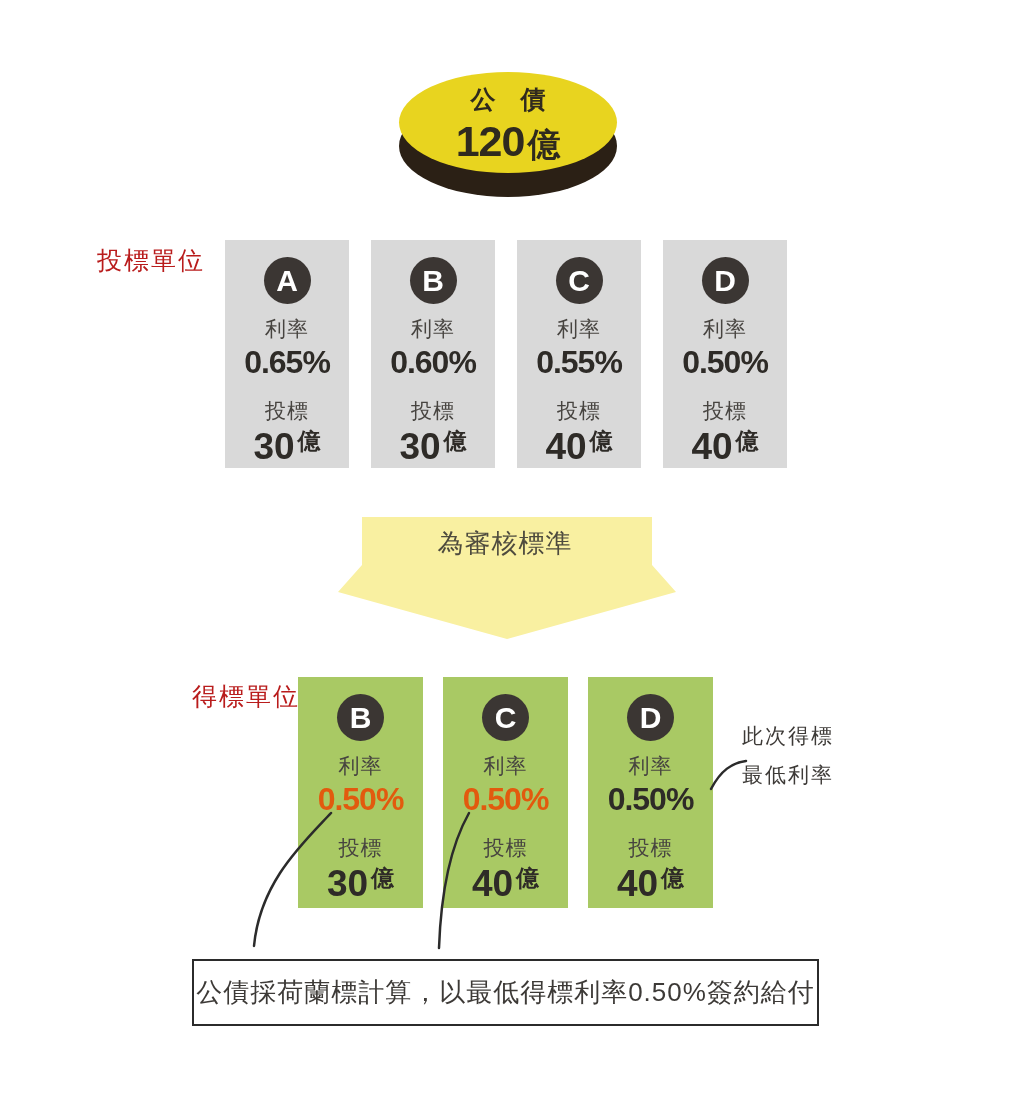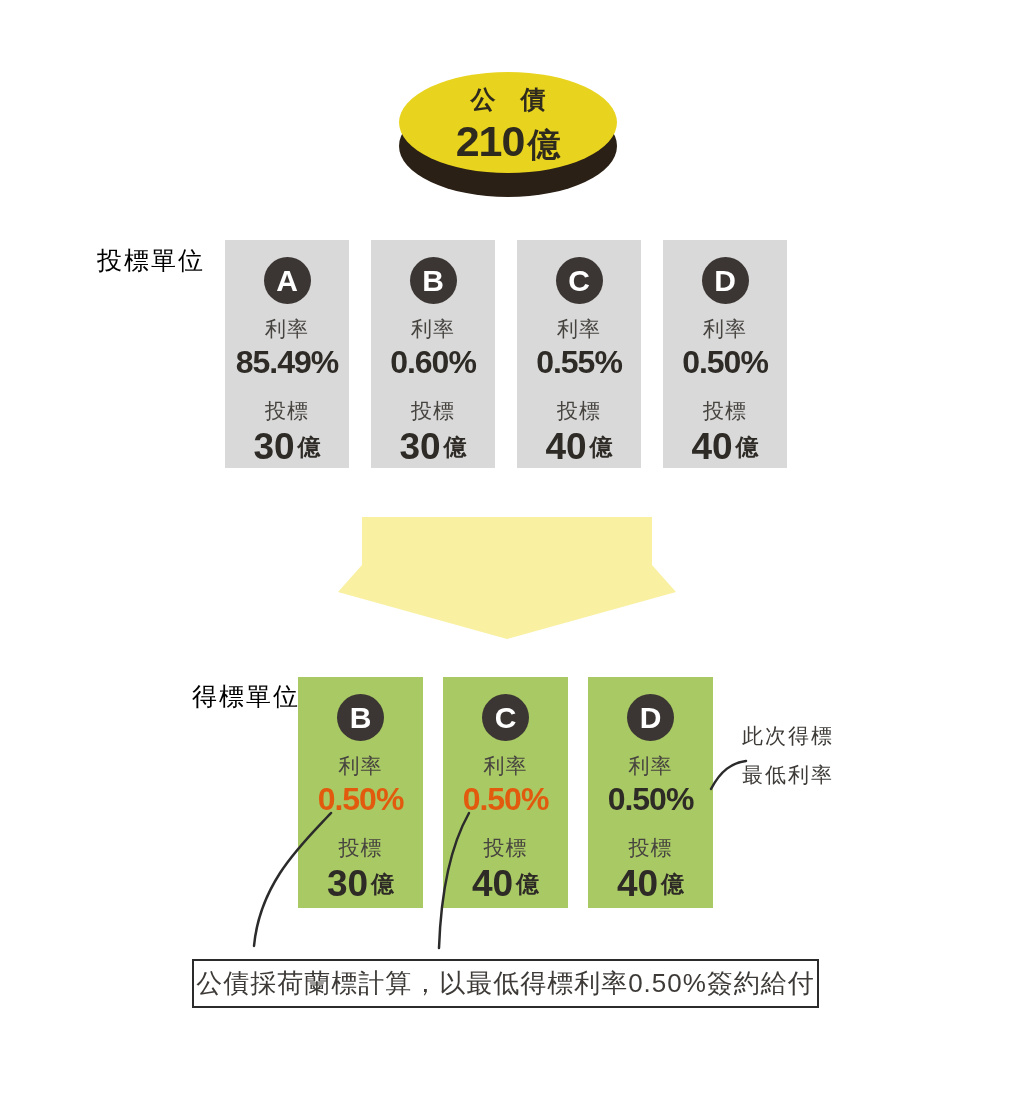--- a/index.html
+++ b/index.html
@@ -19,75 +19,75 @@
     border-radius:50%;background:var(--coin-shadow);}
   .coin .face{position:absolute;left:0;top:0;width:218px;height:101px;border-radius:50%;
     background:var(--coin-yellow);display:flex;flex-direction:column;align-items:center;
     justify-content:center;padding-top:6px;}
   .coin .t1{font-size:25px;font-weight:700;letter-spacing:9px;color:#2f2a1e;margin-left:9px;}
   .coin .t2{display:flex;align-items:baseline;color:#2f2a1e;margin-top:1px;}
   .coin .t2 .num{font-size:43px;font-weight:700;letter-spacing:-1px;}
   .coin .t2 .unit{font-size:33px;font-weight:700;margin-left:3px;}
 
   
-  .sec-label{position:absolute;font-size:25px;color:#000000;letter-spacing:2px;}
+  .sec-label{position:absolute;font-size:25px;color:#b91c1c;letter-spacing:2px;}
 
   
   .card{position:absolute;display:flex;flex-direction:column;align-items:center;padding-top:17px;}
   .card.gray{top:240px;width:124px;height:228px;background:var(--card-gray);}
   .card.green{top:677px;width:125px;height:231px;background:var(--card-green);}
   .badge{width:47px;height:47px;border-radius:50%;background:var(--badge-dark);color:#fff;
     font-size:30px;font-weight:700;display:flex;align-items:center;justify-content:center;}
   .card .lbl{font-size:21px;color:var(--text-label);margin-top:11px;letter-spacing:1px;}
   .card .lbl2{margin-top:16px;}
   .card .rate{font-size:32px;font-weight:700;color:var(--text-dark);margin-top:1px;letter-spacing:-1px;}
   .card .rate.orange{color:var(--rate-orange);}
-  .card .amount{display:flex;align-items:center;margin-top:1px;color:var(--text-dark);}
+  .card .amount{display:flex;align-items:flex-start;margin-top:1px;color:var(--text-dark);}
   .card .amount .num{font-size:37px;font-weight:700;}
   .card .amount .unit{font-size:23px;font-weight:700;margin-left:3px;}
 
   
   .arrow-svg{position:absolute;left:330px;top:517px;}
   .arrow-text{position:absolute;left:330px;top:524px;width:350px;text-align:center;
     font-size:26px;line-height:38px;color:var(--arrow-text);letter-spacing:1px;}
 
   
   .annotation{position:absolute;left:742px;top:716px;font-size:21px;line-height:39px;
     color:#3d3a37;letter-spacing:2px;}
 
   
   .overlay{position:absolute;left:0;top:0;z-index:5;pointer-events:none;}
 
   
-  .footer-box{position:absolute;left:192px;top:959px;width:627px;height:49px;
+  .footer-box{position:absolute;left:192px;top:959px;width:627px;height:67px;
     border:2.5px solid var(--line-dark);background:#fff;display:flex;align-items:center;
     justify-content:center;font-size:26px;color:#3d3a37;letter-spacing:1px;}
 </style>
 </head>
 <body>
 
 <div id="stage">
 
   <div class="coin">
     <div class="shadow"></div>
     <div class="face">
       <div class="t1">公 債</div>
       <div class="t2">
-        <span class="num">210</span>
+        <span class="num">120</span>
         <span class="unit">億</span>
       </div>
     </div>
   </div>
 
   <div class="sec-label" style="left:97px;top:244px;">投標單位</div>
 
   <div class="card gray" style="left:225px;">
     <div class="badge">A</div>
     <div class="lbl">利率</div>
-    <div class="rate">85.49%</div>
+    <div class="rate">0.65%</div>
     <div class="lbl lbl2">投標</div>
     <div class="amount">
       <span class="num">30</span>
       <span class="unit">億</span>
     </div>
   </div>
 
   <div class="card gray" style="left:371px;">
     <div class="badge">B</div>
     <div class="lbl">利率</div>
@@ -118,20 +118,21 @@
     <div class="amount">
       <span class="num">40</span>
       <span class="unit">億</span>
     </div>
   </div>
 
   <svg class="arrow-svg" width="350" height="125" viewBox="0 0 350 125">
     <polygon points="32,0 322,0 322,48 346,75 177,122 8,75 32,48" fill="#f9f0a1"></polygon>
   </svg>
   <div class="arrow-text">
+    <div>為審核標準</div>
   </div>
 
   <div class="sec-label" style="left:175px;top:680px;margin-left:17px;">得標單位</div>
 
   <div class="card green" style="left:298px;">
     <div class="badge">B</div>
     <div class="lbl">利率</div>
     <div class="rate orange">0.50%</div>
     <div class="lbl lbl2">投標</div>
     <div class="amount">

